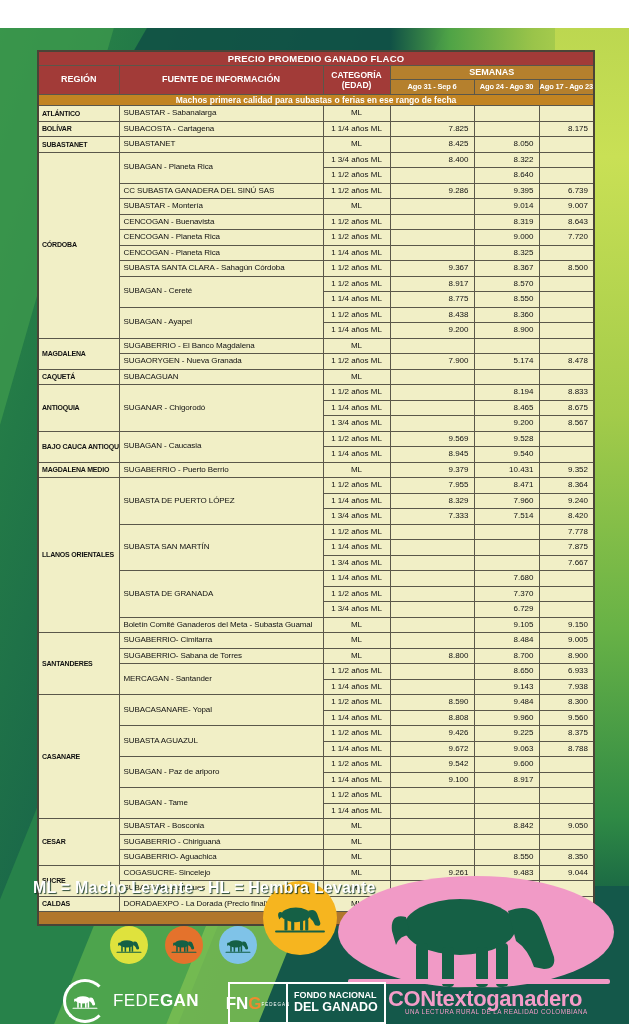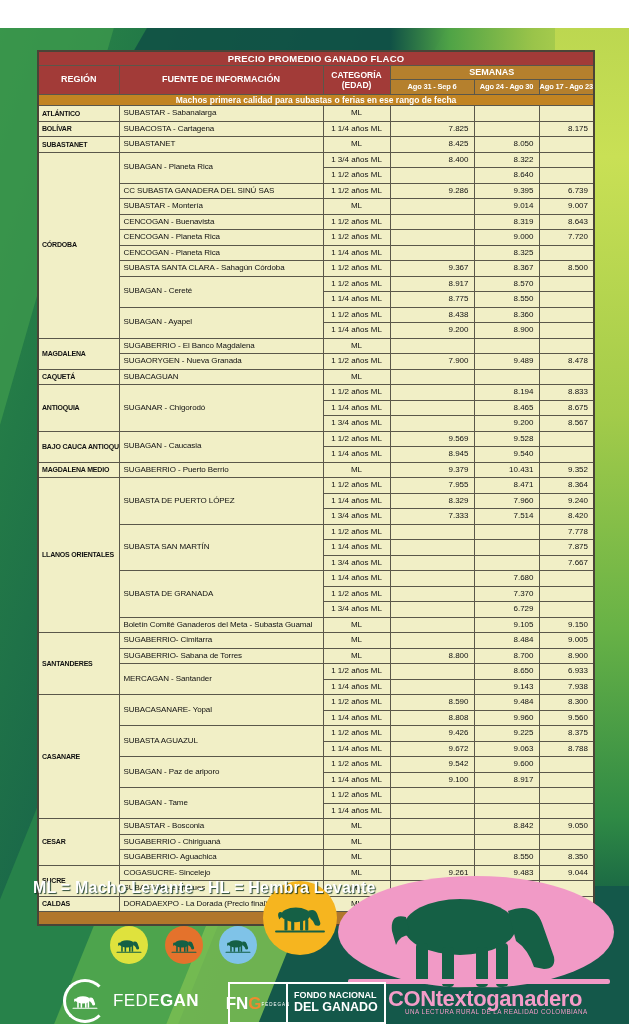--- a/index.html
+++ b/index.html
@@ -241,21 +241,21 @@
           <td class="source">SUGABERRIO - El Banco Magdalena</td>
           <td class="cat">ML</td>
           <td class="val"></td>
           <td class="val"></td>
           <td class="val"></td>
         </tr>
         <tr>
           <td class="source">SUGAORYGEN - Nueva Granada</td>
           <td class="cat">1 1/2 años ML</td>
           <td class="val">7.900</td>
-          <td class="val">9.489</td>
+          <td class="val">5.174</td>
           <td class="val">8.478</td>
         </tr>
         <tr>
           <td class="region">CAQUETÁ</td>
           <td class="source">SUBACAGUAN</td>
           <td class="cat">ML</td>
           <td class="val"></td>
           <td class="val"></td>
           <td class="val"></td>
         </tr>

